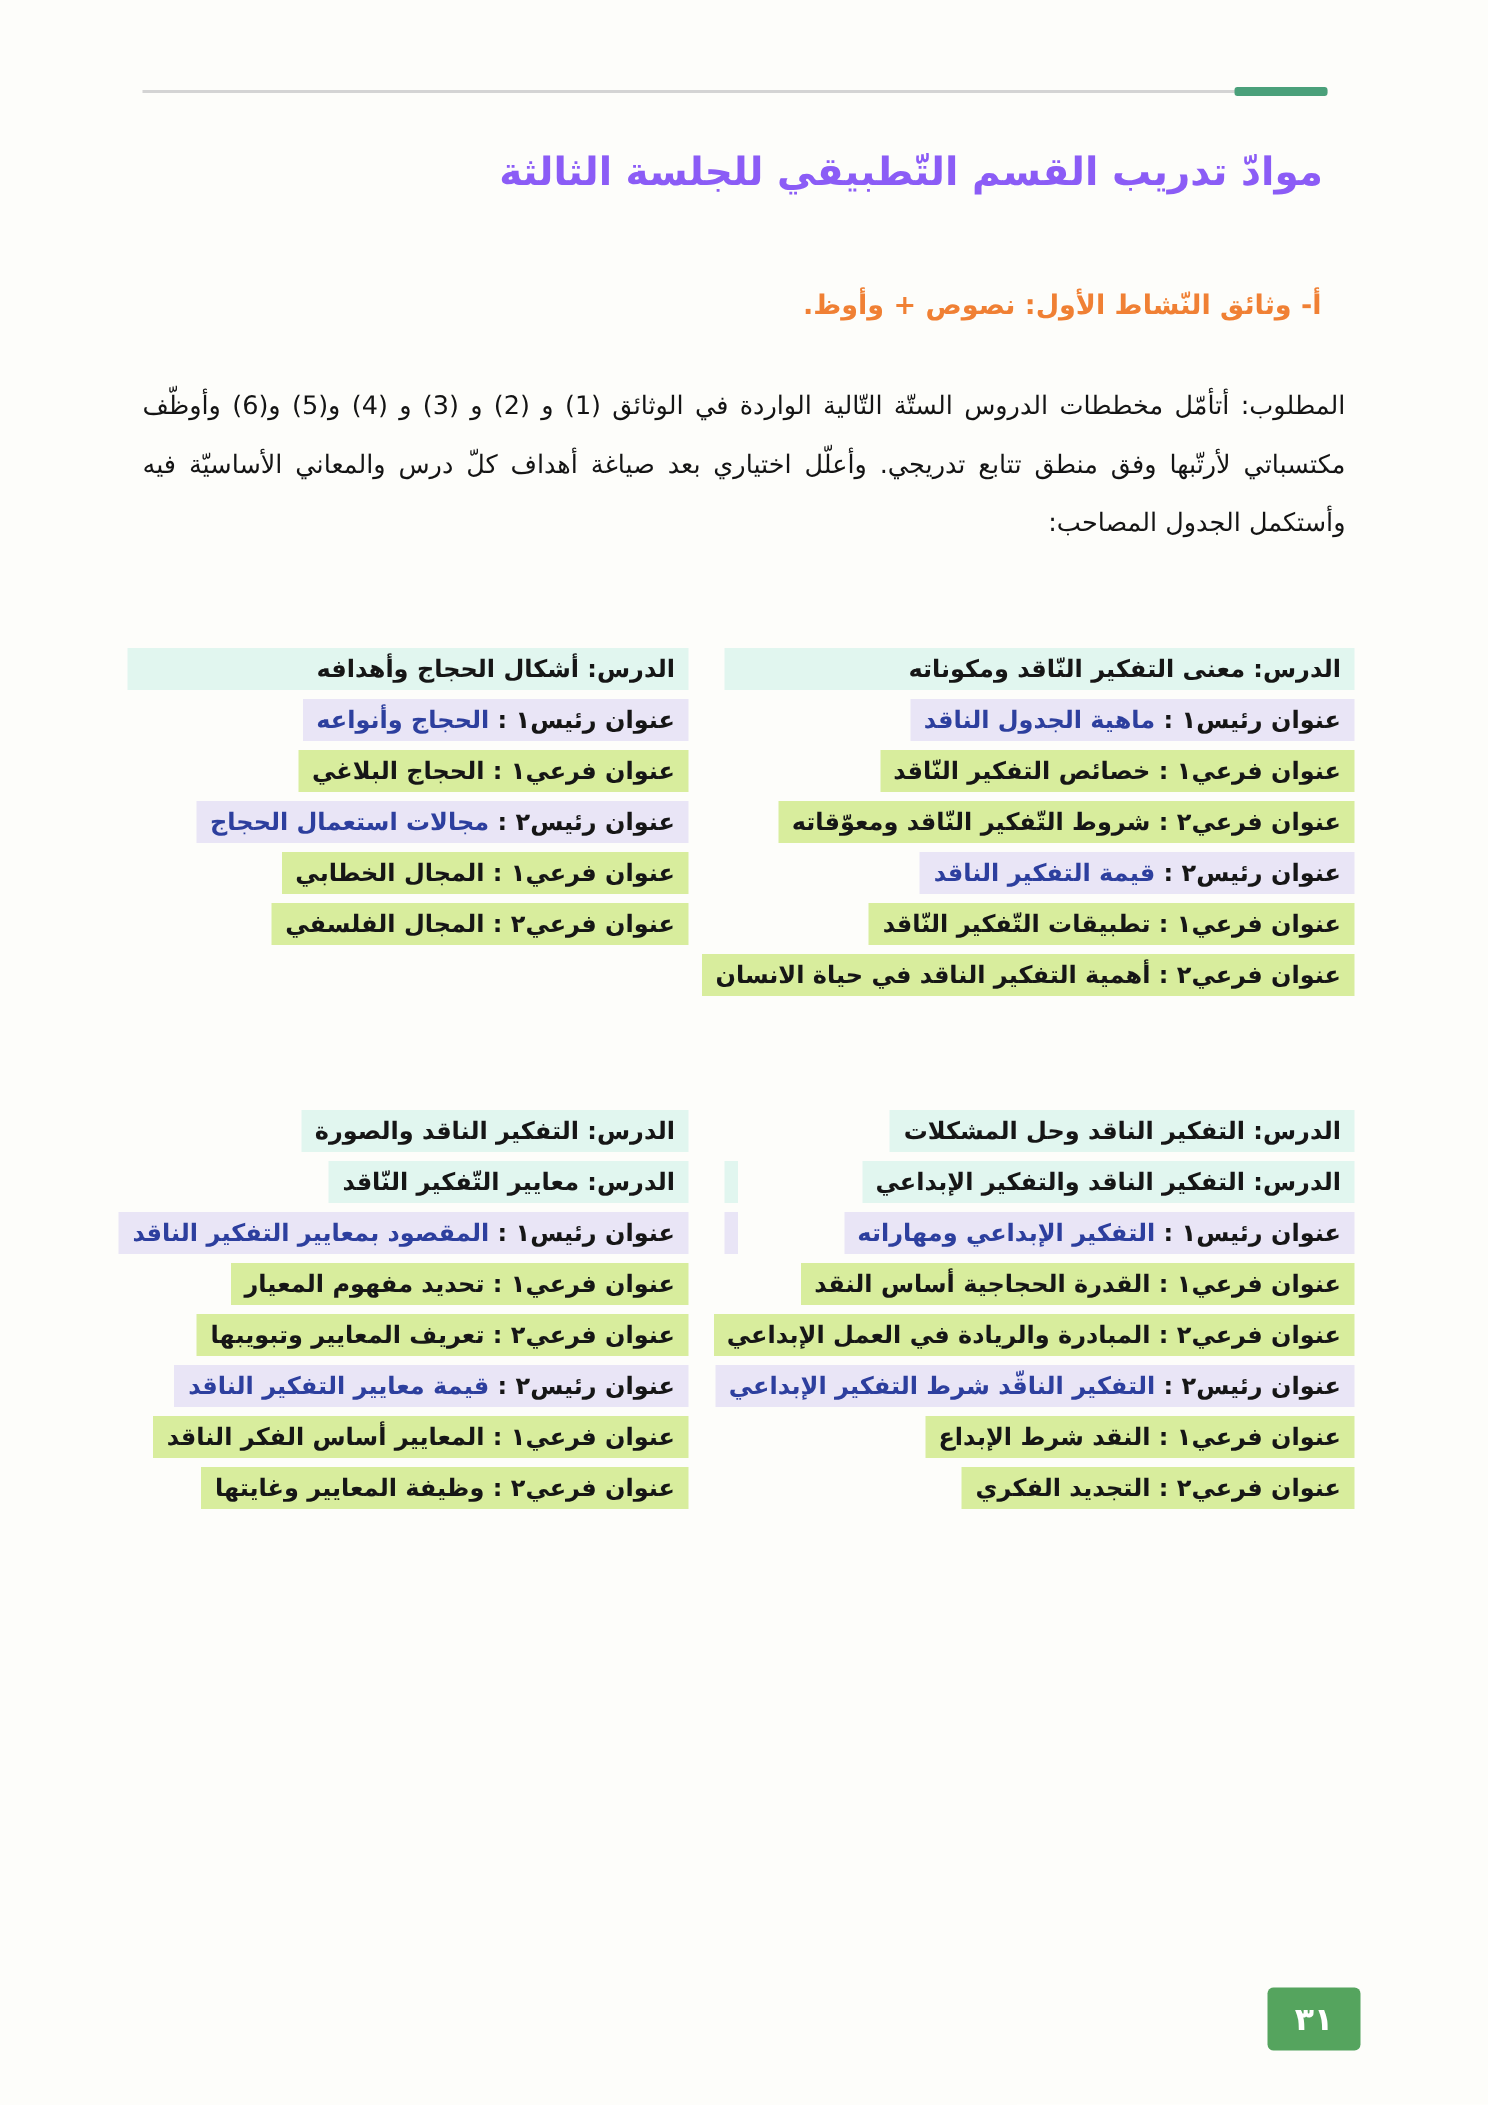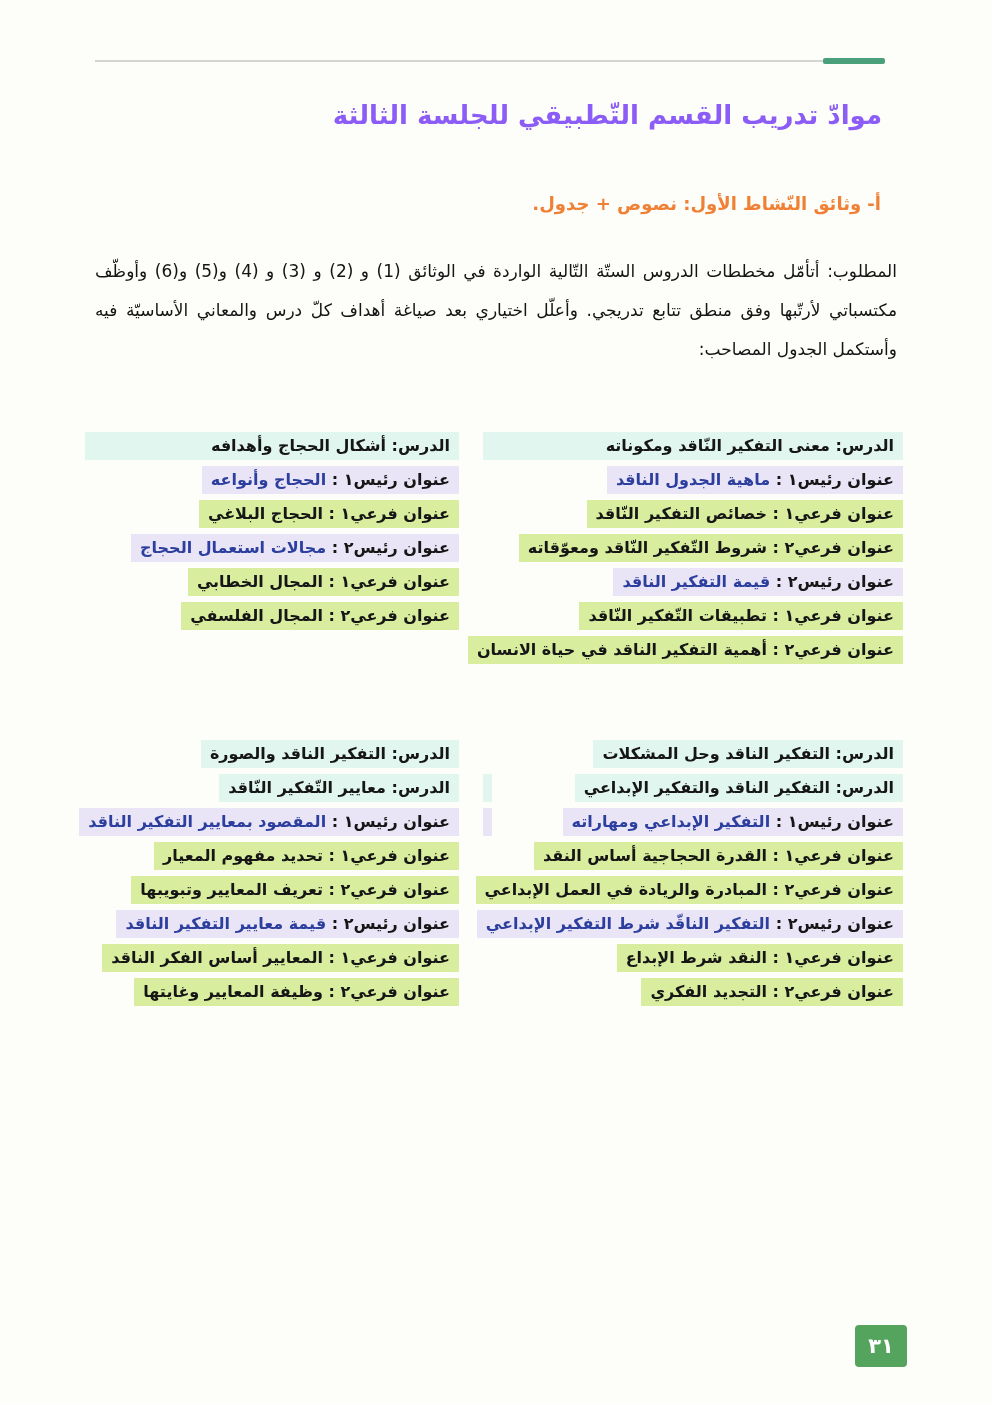--- a/index.html
+++ b/index.html
@@ -56,38 +56,38 @@
   .group-1 .row-lesson .hl { width:100%; }
   
   .group-2 .col-right .row:nth-child(2)::after,
   .group-2 .col-right .row:nth-child(3)::after {
     content:""; position:absolute; left:0; top:0; width:9px; height:28px;
   }
   .group-2 .col-right .row:nth-child(2)::after { background:#e1f6ef; }
   .group-2 .col-right .row:nth-child(3)::after { background:#e9e5f6; }
   
   .page-num {
-    position:absolute; top:1325px; right:85px; width:52px; height:42px;
+    position:absolute; top:1325px; right:85px; width:62px; height:42px;
     background:#55a45e; color:#ffffff; border-radius:4px;
     display:flex; align-items:center; justify-content:center;
     font-size:21px; font-weight:bold;
   }
 </style>
 </head>
 <body>
 
 <div class="page">
 
   <div class="top-rule">
     <div class="accent"></div>
   </div>
 
   <h1 class="title">موادّ تدريب القسم التّطبيقي للجلسة الثالثة</h1>
 
-  <h2 class="subtitle">أ- وثائق النّشاط الأول: نصوص + جدول.</h2>
+  <h2 class="subtitle">أ- وثائق النّشاط الأول: نصوص + وأوظ.</h2>
 
   <p class="intro">المطلوب: أتأمّل مخططات الدروس الستّة التّالية الواردة في الوثائق (1) و (2) و (3) و (4) و(5) و(6) وأوظّف مكتسباتي لأرتّبها وفق منطق تتابع تدريجي. وأعلّل اختياري بعد صياغة أهداف كلّ درس والمعاني الأساسيّة فيه وأستكمل الجدول المصاحب:</p>
 
   <div class="groups" id="groups">
       <div class="group group-1">
         <div class="col col-right">
           <div class="row row-lesson"><span class="hl"><span class="lbl">الدرس:</span> <span class="val">معنى التفكير النّاقد ومكوناته</span></span></div>
           <div class="row row-main"><span class="hl"><span class="lbl">عنوان رئيس١ :</span> <span class="val">ماهية الجدول الناقد</span></span></div>
           <div class="row row-sub"><span class="hl"><span class="lbl">عنوان فرعي١ :</span> <span class="val">خصائص التفكير النّاقد</span></span></div>
           <div class="row row-sub"><span class="hl"><span class="lbl">عنوان فرعي٢ :</span> <span class="val">شروط التّفكير النّاقد ومعوّقاته</span></span></div>

